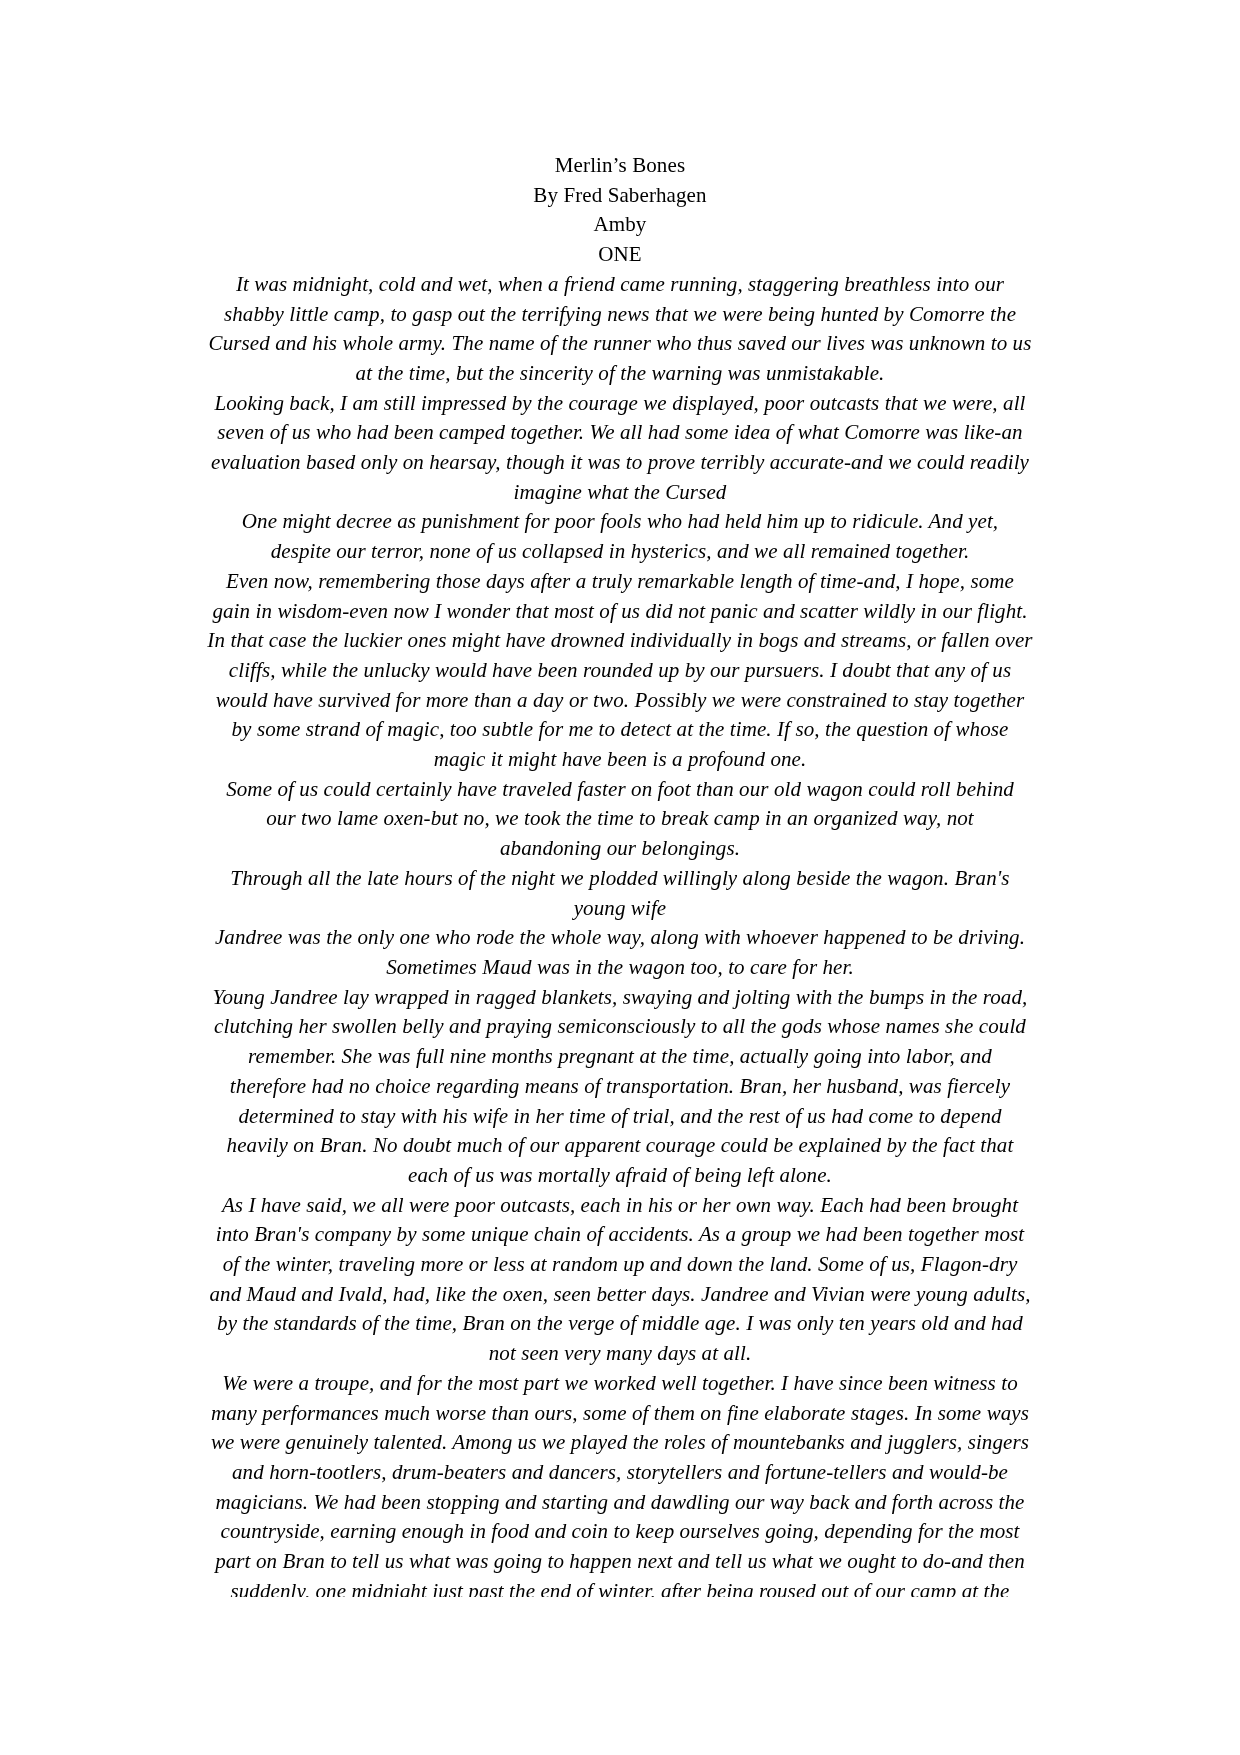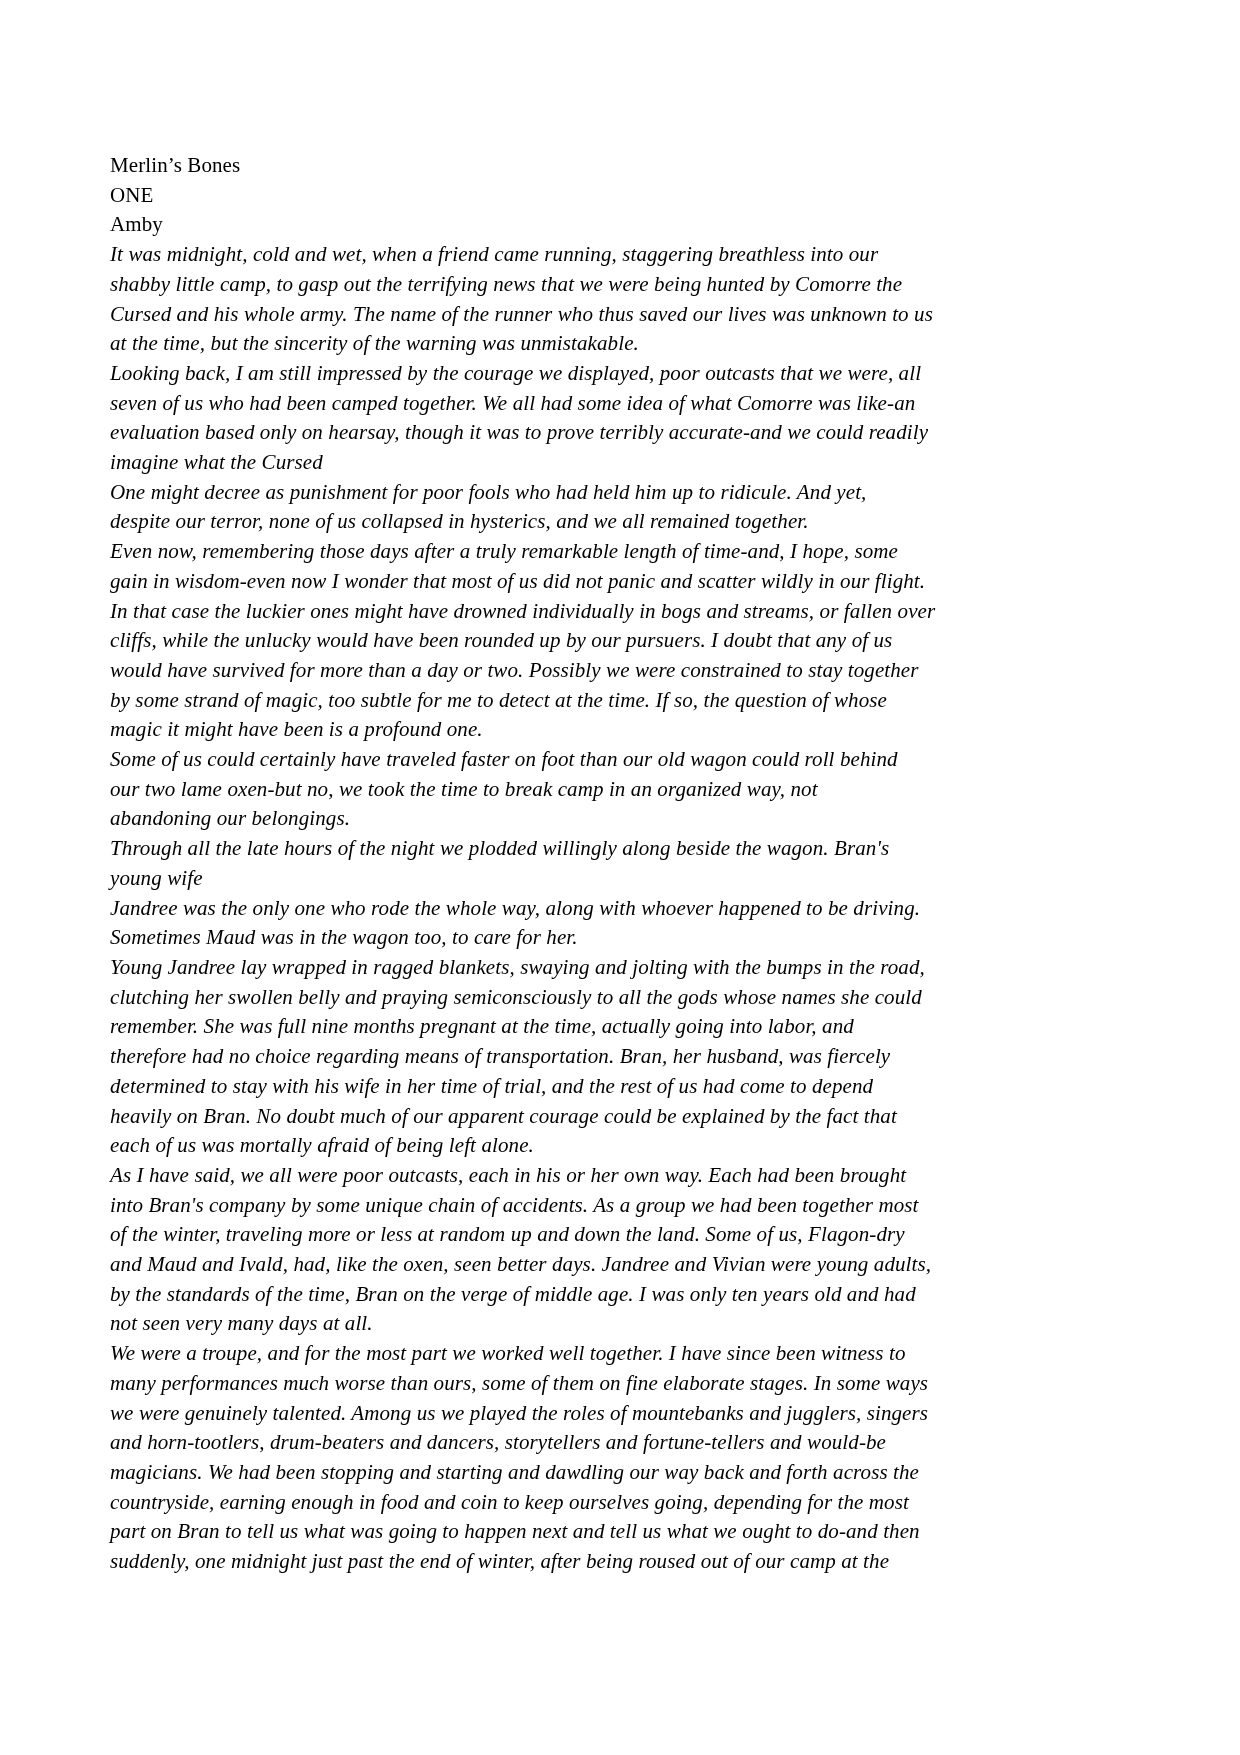--- a/index.html
+++ b/index.html
@@ -8,20 +8,21 @@
     background: #ffffff;
   }
   .page {
     position: relative;
     width: 1240px;
     height: 1597px;
     background: #ffffff;
     color: #000000;
     font-family: "Liberation Serif", "DejaVu Serif", serif;
     overflow: hidden;
+    text-align: center;
   }
   .content {
     position: absolute;
     left: 110px;
     top: 151px;
     width: 1020px;
     font-size: 21px;
     line-height: 29.7px;
     letter-spacing: 0.1px;
   }
@@ -40,22 +41,23 @@
     font-weight: bold;
     letter-spacing: 0.3px;
   }
 </style>
 </head>
 <body>
 
 <div class="page">
   <div class="content">
     <div class="line">Merlin’s Bones</div>
+    <div class="line">By Fred Saberhagen</div>
+    <div class="line">Amby</div>
     <div class="line">ONE</div>
-    <div class="line">Amby</div>
     <div class="body-text">It was midnight, cold and wet, when a friend came running, staggering breathless into our
 shabby little camp, to gasp out the terrifying news that we were being hunted by Comorre the
 Cursed and his whole army. The name of the runner who thus saved our lives was unknown to us
 at the time, but the sincerity of the warning was unmistakable.
 Looking back, I am still impressed by the courage we displayed, poor outcasts that we were, all
 seven of us who had been camped together. We all had some idea of what Comorre was like-an
 evaluation based only on hearsay, though it was to prove terribly accurate-and we could readily
 imagine what the Cursed
 One might decree as punishment for poor fools who had held him up to ridicule. And yet,
 despite our terror, none of us collapsed in hysterics, and we all remained together.

